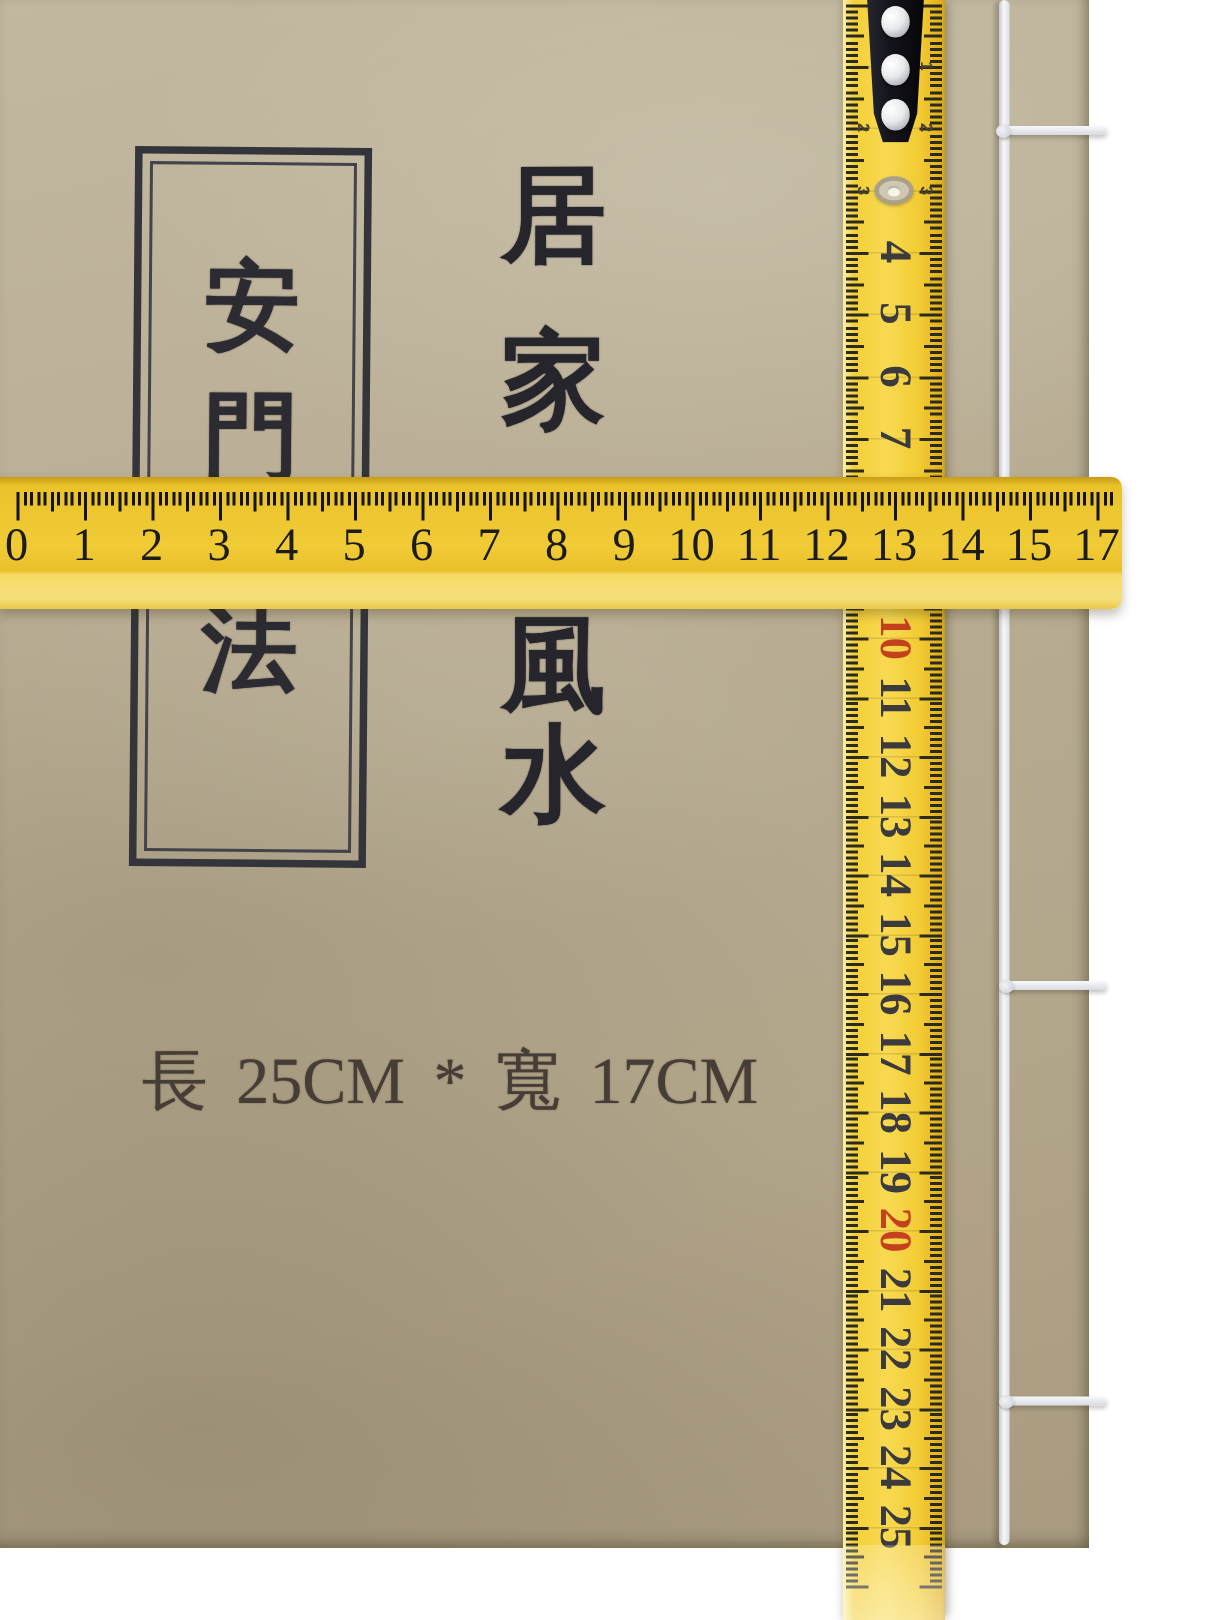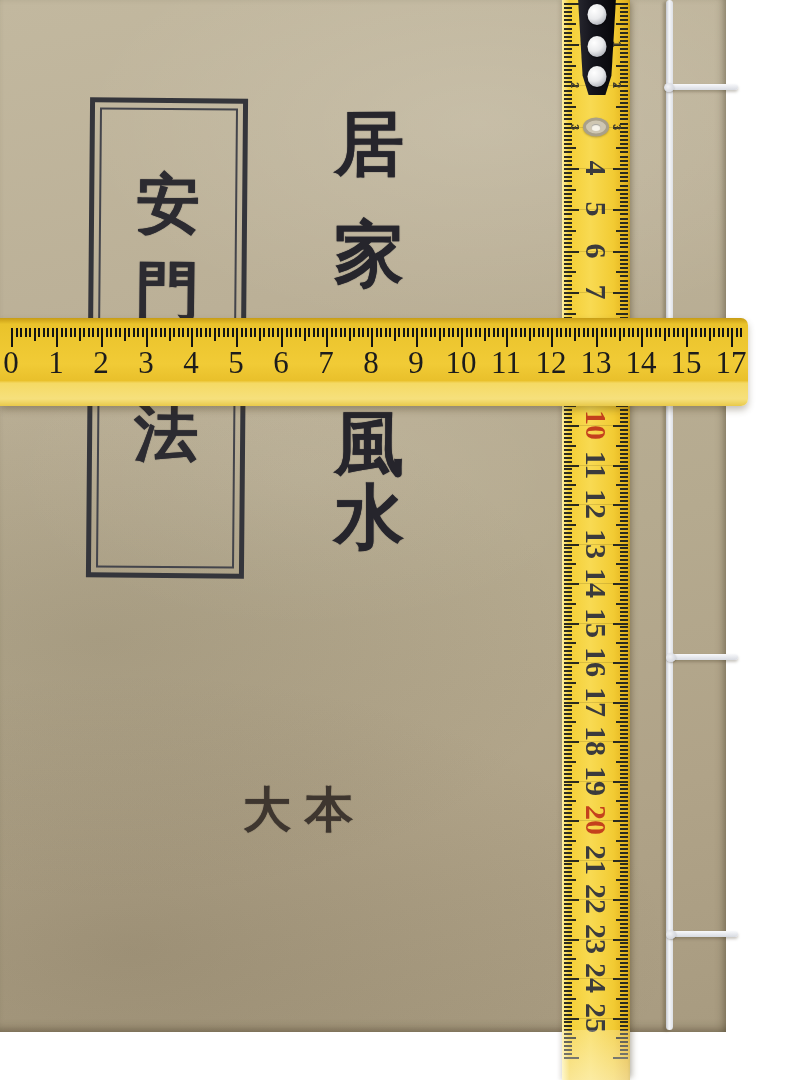--- a/index.html
+++ b/index.html
@@ -107,21 +107,21 @@
         </div>
     </div>
 
     <div class="main-title" id="main-title">
         <div class="main-title-char" style="top: 110px;">居</div>
         <div class="main-title-char" style="top: 220px;">家</div>
         <div class="main-title-char" style="top: 410px;">風</div>
         <div class="main-title-char" style="top: 483px;">水</div>
       </div>
 
-    <div class="edition-text">大本</div>
+    <div class="size-text">長 25CM * 寬 17CM</div>
 
     <div class="thread-v"></div>
     <div class="thread-h h1"></div>
     <div class="thread-h h2"></div>
     <div class="thread-h h3"></div>
     <div class="thread-knot" style="left:664px;top:83px;"></div>
     <div class="thread-knot" style="left:666px;top:653px;"></div>
     <div class="thread-knot" style="left:666px;top:930px;"></div>
   </div>
 

